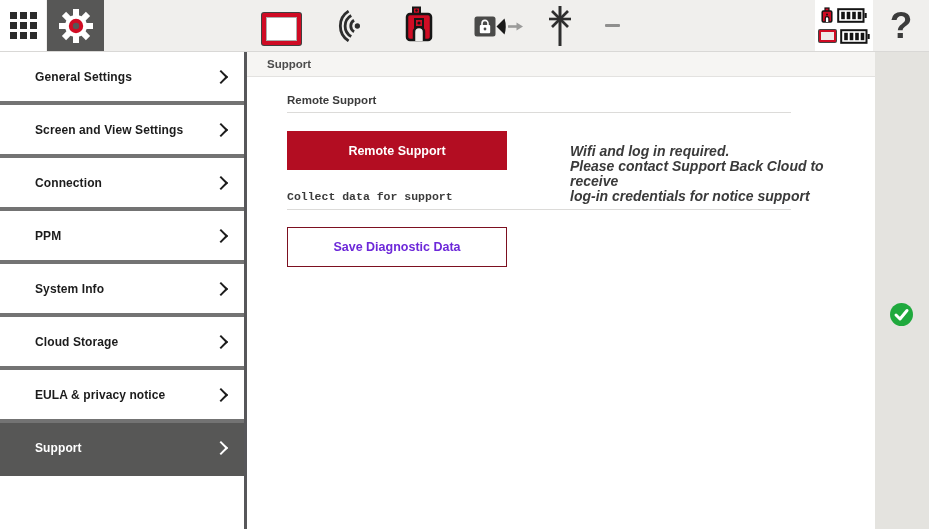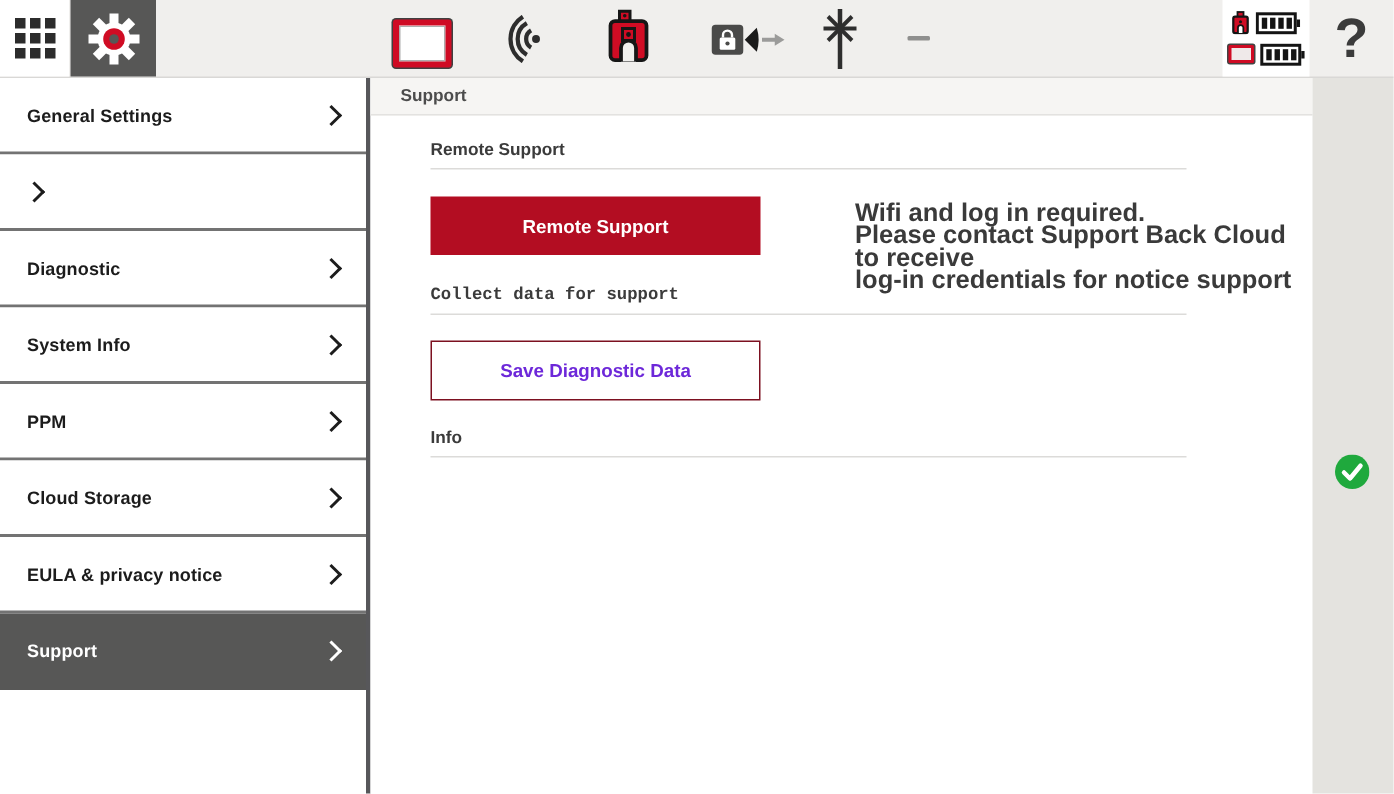--- a/index.html
+++ b/index.html
@@ -18,37 +18,37 @@
   .tb-icon{position:absolute;}
   .display-icon{left:262px;top:13px;width:31px;height:24px;background:#fff;border:4px solid #cf0b24;border-radius:2px;box-shadow:0 0 0 1px rgba(20,20,20,.8), inset 0 0 0 1px rgba(20,20,20,.35);}
   .dash-icon{left:605px;top:24px;width:15px;height:3px;background:#8f8f8e;border-radius:1px;}
   .battery-panel{position:absolute;left:815px;top:0;width:58px;height:51px;background:#ffffff;display:flex;flex-direction:column;justify-content:center;gap:4px;}
   .batt-row{display:flex;align-items:center;justify-content:center;gap:4px;height:17px;}
   .display-mini-icon{width:13px;height:8px;background:#efe9e9;border:2.5px solid #cf0b24;border-radius:1px;box-shadow:0 0 0 1px rgba(20,20,20,.8);}
   .help-area{position:absolute;left:873px;top:0;width:56px;height:51px;display:flex;align-items:center;justify-content:center;}
   .help-area .qmark{font-size:37px;font-weight:700;color:#3b3b3b;line-height:1;}
   
   .sidebar{position:absolute;left:0;top:52px;width:244px;height:477px;background:#ffffff;}
-  .sidebar-item{height:49px;border-bottom:2px solid #737373;display:flex;align-items:center;justify-content:space-between;padding:0 16px 0 18px;cursor:default;background:#ffffff;}
+  .sidebar-item{height:49px;border-bottom:4px solid #737373;display:flex;align-items:center;justify-content:space-between;padding:0 16px 0 35px;cursor:default;background:#ffffff;}
   .sidebar-item .lbl{font-size:12px;font-weight:700;color:#1c1c1c;letter-spacing:.1px;}
   .sidebar-item.selected{background:#575756;border-bottom-color:#575756;}
   .sidebar-item.selected .lbl{color:#ffffff;}
   .chev{width:8px;height:8px;border-right:2.6px solid #1c1c1c;border-bottom:2.6px solid #1c1c1c;transform:rotate(-45deg);margin-right:2px;}
   .sidebar-item.selected .chev{border-color:#ffffff;}
   .v-divider{position:absolute;left:244px;top:52px;width:3px;height:477px;background:#57575a;}
   
   .content{position:absolute;left:247px;top:52px;width:628px;height:477px;background:#ffffff;}
   .content-header{height:24px;background:#f6f5f3;border-bottom:1px solid #e3e2e0;display:flex;align-items:center;padding-left:20px;}
   .content-header .title{font-size:11.5px;font-weight:700;color:#4c4c4c;}
   .section-title{position:absolute;left:40px;width:504px;font-size:11.5px;font-weight:700;color:#3b3b3b;padding-bottom:6px;border-bottom:1px solid #dcdbd9;}
   .st-1{top:42px;} .st-2{top:138px;font-family:Liberation Mono, monospace;} .st-3{top:234px;}
   .btn{position:absolute;left:40px;width:220px;display:flex;align-items:center;justify-content:center;font-weight:700;font-size:12.5px;cursor:pointer;box-sizing:border-box;}
   .btn-primary{top:79px;height:39px;background:#b30d22;color:#ffffff;}
   .btn-outline{top:175px;height:40px;background:#ffffff;color:#6d28d9;border:1.5px solid #7c1020;}
-  .note{position:absolute;left:323px;top:82px;font-size:17px;font-weight:700;color:#3a3a3a;line-height:15px;}
+  .note{position:absolute;left:323px;top:92px;font-size:14px;font-weight:700;color:#3a3a3a;line-height:15px;font-style:italic;}
   
   .right-rail{position:absolute;left:875px;top:52px;width:54px;height:477px;background:#e4e3df;}
   .check-wrap{position:absolute;left:15px;top:251px;width:23px;height:23px;cursor:pointer;}
 </style>
 </head>
 <body>
 
 <div class="topbar">
 
   <div class="tile tile-apps">
@@ -164,32 +164,33 @@
     <span class="qmark">?</span>
   </div>
 </div>
 
 <div class="sidebar">
   <div class="sidebar-item">
     <span class="lbl">General Settings</span>
     <span class="chev"></span>
   </div>
   <div class="sidebar-item">
-    <span class="chev"></span>
-  </div>
-  <div class="sidebar-item">
-    <span class="lbl">Diagnostic</span>
+    <span class="lbl">Screen and View Settings</span>
+    <span class="chev"></span>
+  </div>
+  <div class="sidebar-item">
+    <span class="lbl">Connection</span>
+    <span class="chev"></span>
+  </div>
+  <div class="sidebar-item">
+    <span class="lbl">PPM</span>
     <span class="chev"></span>
   </div>
   <div class="sidebar-item">
     <span class="lbl">System Info</span>
-    <span class="chev"></span>
-  </div>
-  <div class="sidebar-item">
-    <span class="lbl">PPM</span>
     <span class="chev"></span>
   </div>
   <div class="sidebar-item">
     <span class="lbl">Cloud Storage</span>
     <span class="chev"></span>
   </div>
   <div class="sidebar-item">
     <span class="lbl">EULA &amp; privacy notice</span>
     <span class="chev"></span>
   </div>
@@ -212,21 +213,20 @@
   <div class="note">
     <div>Wifi and log in required.</div>
     <div>Please contact Support Back Cloud to receive</div>
     <div>log-in credentials for notice support</div>
   </div>
 
   <div class="section-title st-2">Collect data for support</div>
 
   <div class="btn btn-outline">Save Diagnostic Data</div>
 
-  <div class="section-title st-3">Info</div>
 </div>
 
 <div class="right-rail">
   <div class="check-wrap">
     <svg width="23" height="23" viewBox="0 0 23 23">
       <circle cx="11.5" cy="11.5" r="11.5" fill="#1fa93d"></circle>
       <polyline points="6,12 10,16 17,7.5" stroke="#ffffff" stroke-width="3" fill="none" stroke-linecap="round" stroke-linejoin="round"></polyline>
     </svg>
   </div>
 </div>

